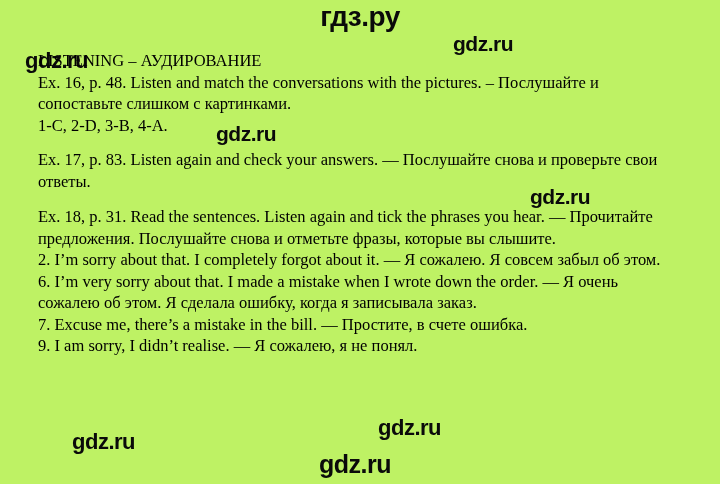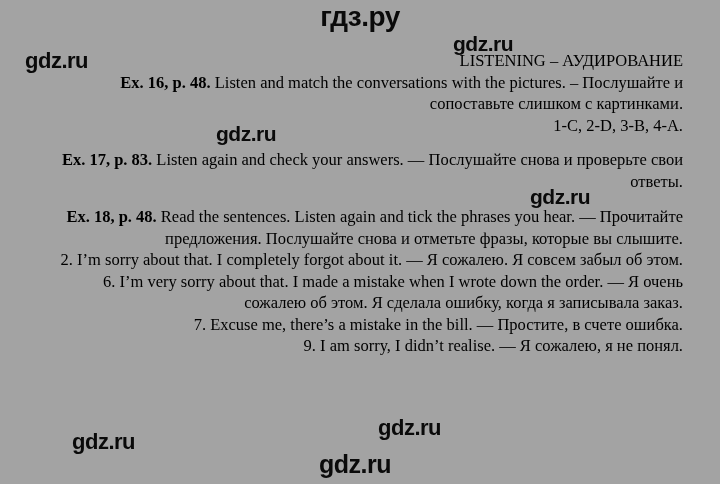--- a/index.html
+++ b/index.html
@@ -1,24 +1,23 @@
 <!DOCTYPE html>
 <html><head>
 <meta charset="utf-8">
 <style>
   html, body { margin: 0; padding: 0; }
   .page {
     position: relative;
     width: 720px;
     height: 484px;
-    background: #a3a3a3;
+    background: #bef264;
     color: #000000;
     font-family: "Liberation Serif", serif;
     overflow: hidden;
-    text-align: right;
   }
   
   .wm {
     position: absolute;
     font-family: "Liberation Sans", sans-serif;
     font-weight: 700;
     color: #0a0a0a;
     line-height: 1;
     letter-spacing: -0.5px;
     white-space: nowrap;
@@ -38,21 +37,21 @@
     left: 38px;
     top: 50px;
     width: 645px;
     font-size: 16.5px;
     line-height: 21.5px;
   }
   .heading { margin: 0 0 19px 0; }
   .content p { margin: 0; }
   p.gap-sm { margin-top: 13px; }
   p.gap-md { margin-top: 14px; }
-  .ex-label, .you-hear-label { font-weight: 700; margin-top: 32px; }
+  .ex-label, .you-hear-label { font-weight: 400; margin-top: 32px; }
 </style>
 </head>
 <body>
 
 <div class="page">
 
   <div class="wm wm-top-logo">гдз.ру</div>
   <div class="wm wm-top-right">gdz.ru</div>
   <div class="wm wm-left-upper">gdz.ru</div>
   <div class="wm wm-mid-center">gdz.ru</div>
@@ -63,21 +62,21 @@
 
   <div class="content">
 
     <p class="heading">LISTENING – АУДИРОВАНИЕ</p>
 
     <p><span class="ex-label">Ex. 16, p. 48.</span> <span>Listen and match the conversations with the pictures. – Послушайте и сопоставьте слишком с картинками.</span></p>
     <p>1-C, 2-D, 3-B, 4-A.</p>
 
     <p class="gap-sm"><span class="ex-label">Ex. 17, p. 83.</span> <span>Listen again and check your answers. — Послушайте снова и проверьте свои ответы.</span></p>
 
-    <p class="gap-md"><span class="ex-label">Ex. 18, p. 48.</span> <span>Read the sentences. Listen again and tick the phrases you hear. — Прочитайте предложения. Послушайте снова и отметьте фразы, которые вы слышите.</span></p>
+    <p class="gap-md"><span class="ex-label">Ex. 18, p. 31.</span> <span>Read the sentences. Listen again and tick the phrases you hear. — Прочитайте предложения. Послушайте снова и отметьте фразы, которые вы слышите.</span></p>
 
 
     <div class="phrases">
       <p>2. I’m sorry about that. I completely forgot about it. — Я сожалею. Я совсем забыл об этом.</p>
       <p>6. I’m very sorry about that. I made a mistake when I wrote down the order. — Я очень сожалею об этом. Я сделала ошибку, когда я записывала заказ.</p>
       <p>7. Excuse me, there’s a mistake in the bill. — Простите, в счете ошибка.</p>
       <p>9. I am sorry, I didn’t realise. — Я сожалею, я не понял.</p>
     </div>
 
   </div>

